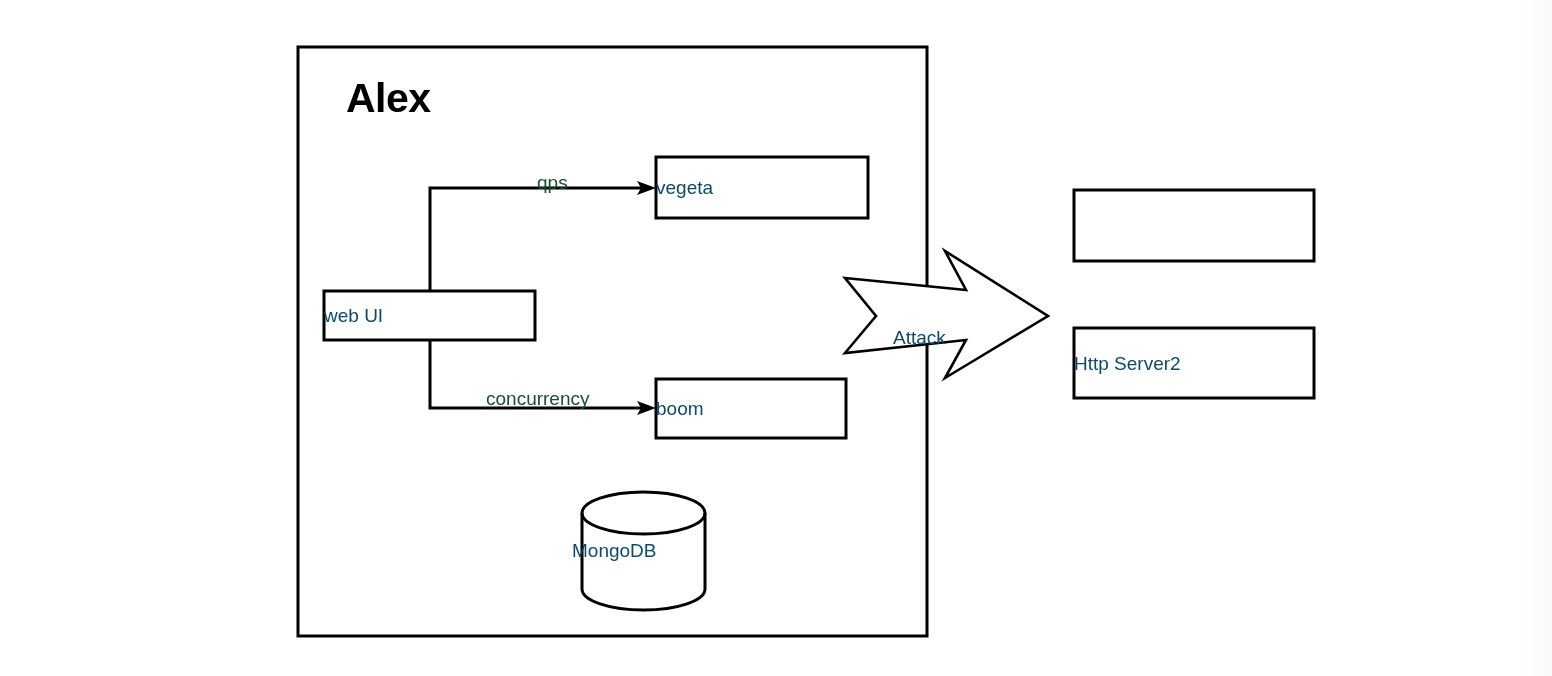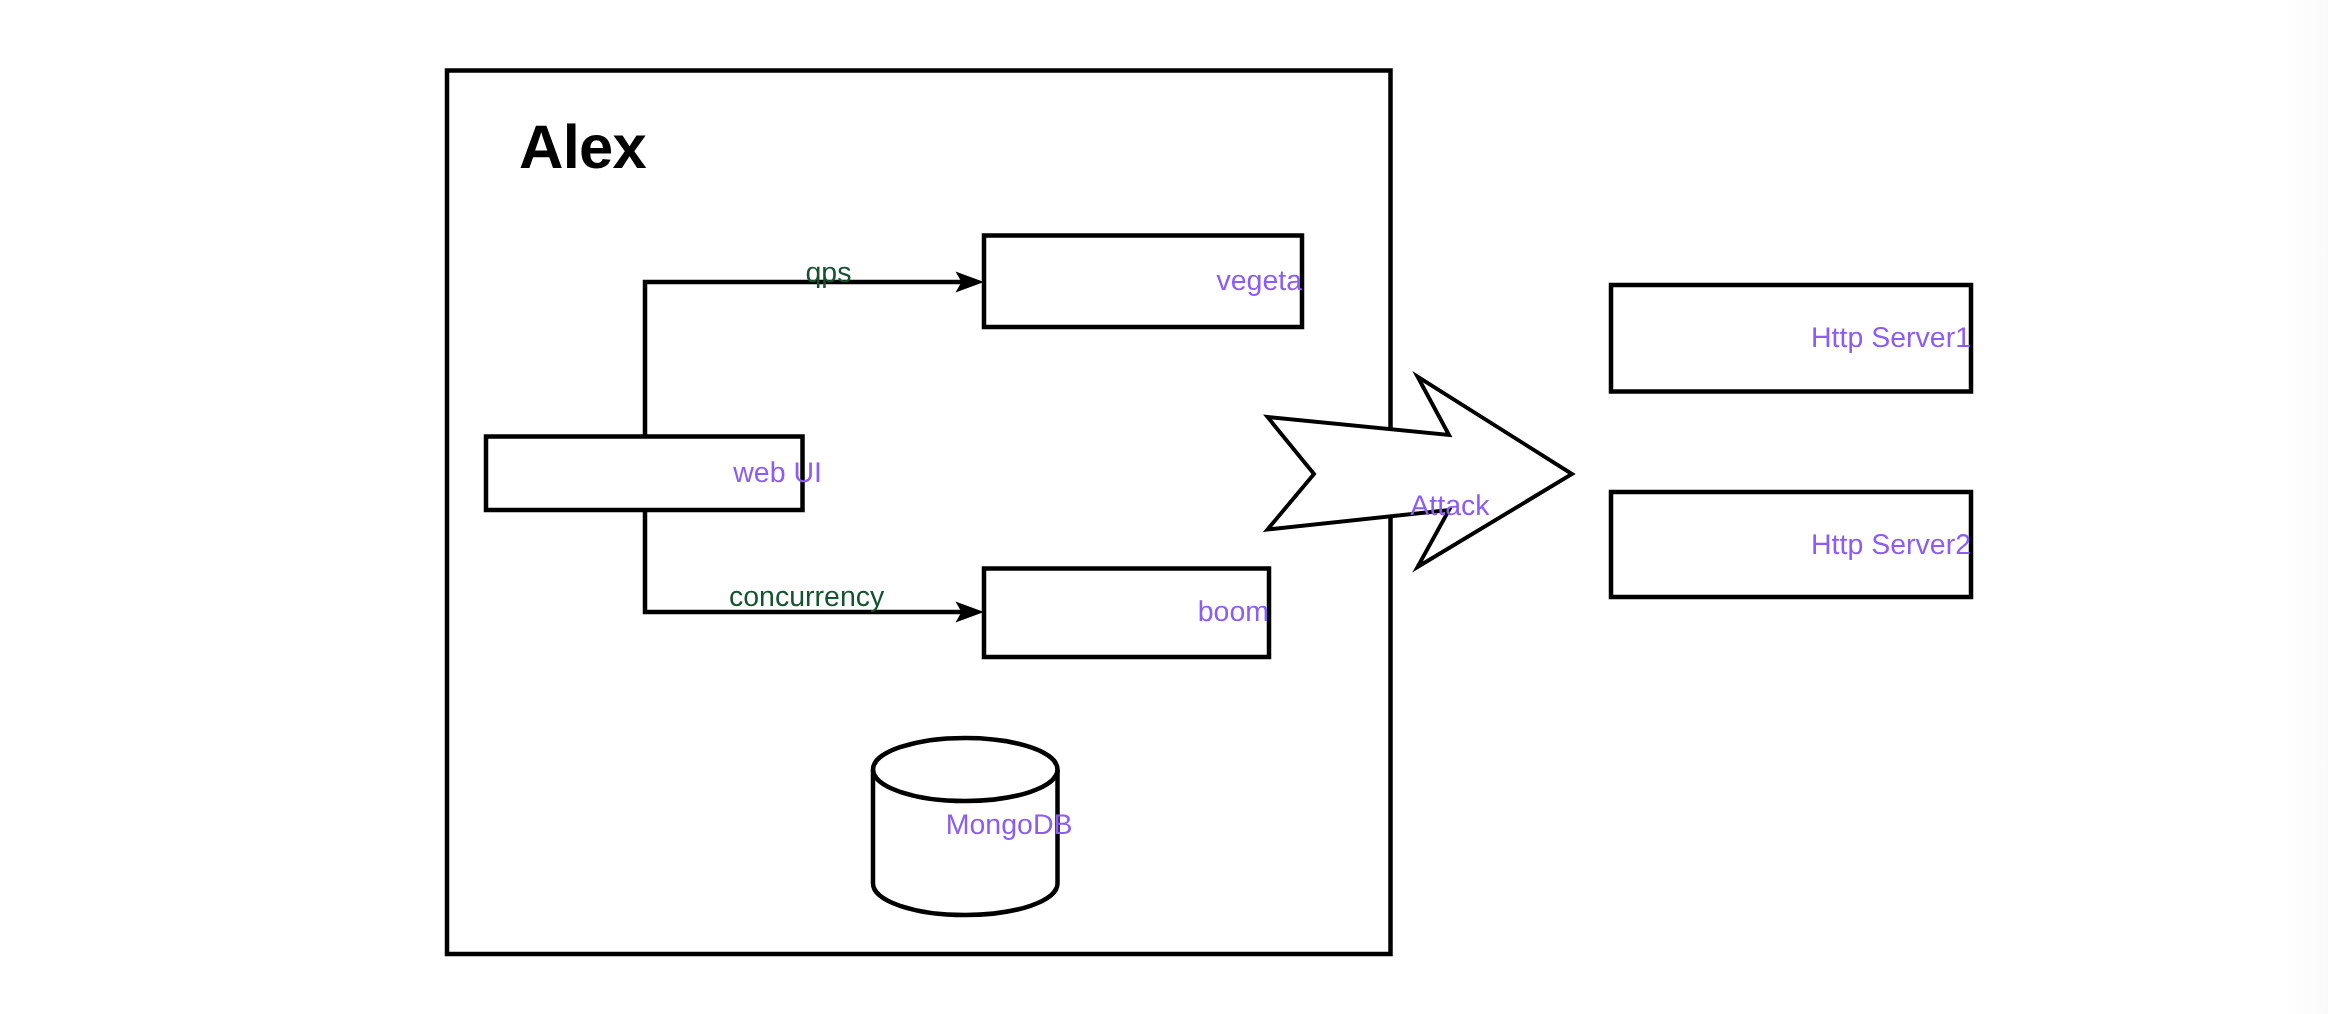--- a/index.html
+++ b/index.html
@@ -62,24 +62,24 @@
     fill: #ffffff;
     stroke: #000000;
     stroke-width: 2.6;
     stroke-linejoin: miter;
   }
   
   .node-label {
     position: absolute;
     font-family: "Liberation Sans", sans-serif;
     font-size: 19px;
-    color: #8b5cf6;
+    color: #0c4a6e;
     line-height: 1;
     white-space: nowrap;
-    text-align: right;
+    text-align: left;
     user-select: none;
   }
   .group-title {
     position: absolute;
     font-family: "Liberation Sans", sans-serif;
     font-weight: bold;
     font-size: 41px;
     letter-spacing: -0.5px;
     color: #000000;
     white-space: nowrap;
@@ -142,21 +142,20 @@
   <div class="group-title" style="left:346px; top:78px;">Alex</div>
 
   <div class="node-label" style="left:656px; top:178px; width:212px;">vegeta</div>
 
   <div class="node-label" style="left:324px; top:306px; width:224px;">web UI</div>
 
   <div class="node-label" style="left:656px; top:399px; width:190px;">boom</div>
 
   <div class="node-label" style="left:572px; top:541px; width:143px;">MongoDB</div>
 
-  <div class="node-label" style="left:1074px; top:216px; width:240px;">Http Server1</div>
 
   <div class="node-label" style="left:1074px; top:354px; width:240px;">Http Server2</div>
 
   <div class="node-label" style="left:893px; top:308px; width:100px;margin-top:20px;">Attack</div>
 
   <div class="edge-label" style="left:537px; top:173px;">qps</div>
 
   <div class="edge-label" style="left:486px; top:389px;">concurrency</div>
 
   <div id="page-edge-shadow"></div>

